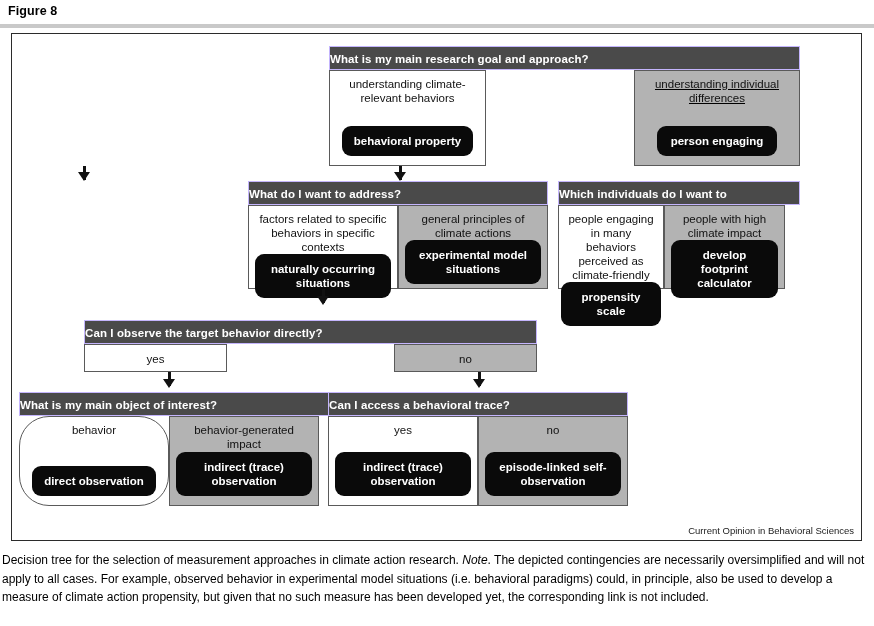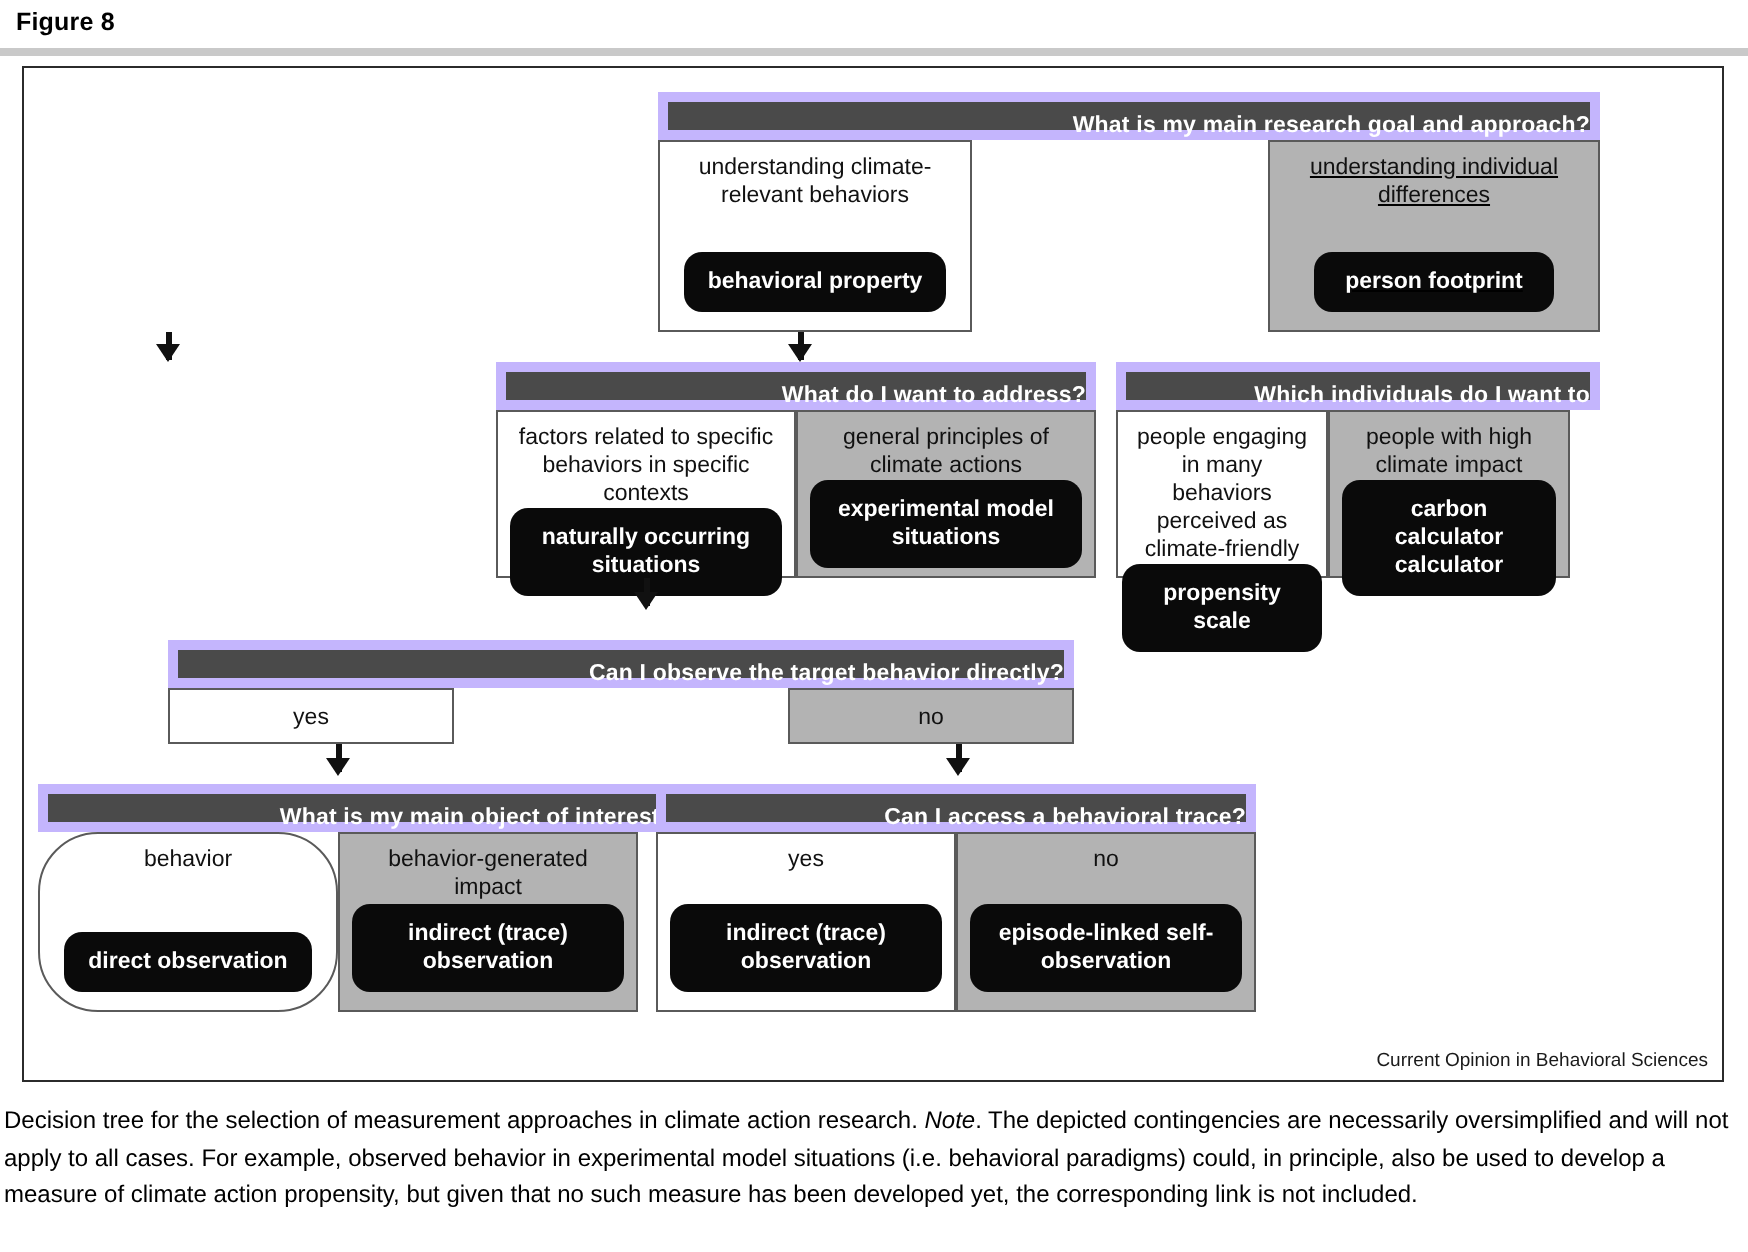--- a/index.html
+++ b/index.html
@@ -49,26 +49,26 @@
   
   .block {
     position: absolute;
     box-sizing: border-box;
   }
   .qhead {
     background: #4a4a4a;
     color: #ffffff;
     font-size: 11.5px;
     font-weight: bold;
-    text-align: right;
+    text-align: left;
     line-height: 24px;
     height: 24px;
     letter-spacing: 0.1px;
     box-sizing: border-box;
-    border: 5px solid #c4b5fd;
+    border: 1px solid #c4b5fd;
   }
   .cells {
     display: flex;
     align-items: stretch;
     box-sizing: border-box;
   }
   .cell {
     box-sizing: border-box;
     border: 1px solid #5a5a5a;
     display: flex;
@@ -169,21 +169,21 @@
   <div class="block" style="left:317px; top:36px; width:157px; height:96px;">
     <div class="cell white" style="width:100%; height:100%;">
       <div class="celltext">understanding climate-relevant behaviors</div>
       <div class="pill">behavioral property</div>
     </div>
   </div>
 
   <div class="block" style="left:622px; top:36px; width:166px; height:96px;text-decoration:underline;">
     <div class="cell gray" style="width:100%; height:100%;">
       <div class="celltext">understanding individual differences</div>
-      <div class="pill">person footprint</div>
+      <div class="pill">person engaging</div>
     </div>
   </div>
 
   <div class="arrow" style="left:71px; top:132px; height:14px;"></div>
   <div class="arrowhead" style="left:66px; top:138px;"></div>
 
   <div class="arrow" style="left:387px; top:132px; height:14px;"></div>
   <div class="arrowhead" style="left:382px; top:138px;"></div>
 
   <div class="block" style="left:236px; top:147px; width:300px;">
@@ -202,21 +202,21 @@
 
   <div class="block" style="left:546px; top:147px; width:242px;">
     <div class="qhead">Which individuals do I want to distinguish?</div>
     <div class="cells">
       <div class="cell white" style="width:106px; height:84px;">
         <div class="celltext">people engaging in many behaviors perceived as climate-friendly</div>
         <div class="pill" style="min-width:100px;">propensity scale</div>
       </div>
       <div class="cell gray" style="width:121px; height:84px;">
         <div class="celltext">people with high climate impact</div>
-        <div class="pill" style="min-width:100px;">carbon calculator calculator</div>
+        <div class="pill" style="min-width:100px;">develop footprint calculator</div>
       </div>
     </div>
   </div>
 
   <div class="arrow" style="left:310px; top:255px; height:14px;"></div>
   <div class="arrowhead" style="left:305px; top:262px;"></div>
 
   <div class="block" style="left:72px; top:286px; width:453px;">
     <div class="qhead">Can I observe the target behavior directly?</div>
     <div class="ansrow">

